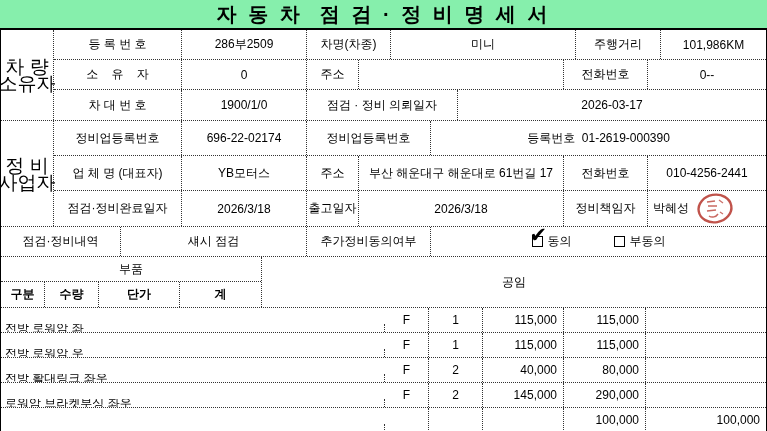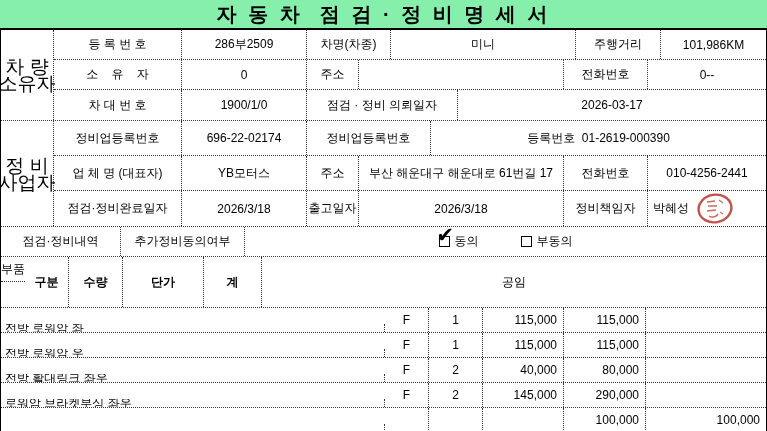--- a/index.html
+++ b/index.html
@@ -32,21 +32,21 @@
     border-right:1px dotted #333; display:flex; align-items:center; justify-content:center;
     font-size:12px; white-space:pre; overflow:hidden;
   }
   .c:last-child { border-right:none; flex:1; }
   .left  { justify-content:flex-start; padding-left:4px;margin-top:16px; }
   .right { justify-content:flex-end; padding-right:6px; }
   .secA .row { height:30px; }
   .secB .row { height:35px; }
   .rowC { height:30px; border-bottom:1px dotted #333; }
   .hdr1 { height:51px; border-bottom:1px dotted #333; display:flex; }
-  .mid  { width:261px; display:flex; flex-direction:row; border-right:1px dotted #333; }
+  .mid  { width:261px; display:flex; flex-direction:column; border-right:1px dotted #333; }
   .mid .top { height:25px; border-bottom:1px dotted #333; display:flex; align-items:center; justify-content:center; font-size:12px; }
   .mid .sub { flex:1; display:flex;font-weight:bold; }
   .item { height:25px; border-bottom:1px dotted #333; display:flex; }
   
   .w128{width:128px}.w125{width:125px}.w84{width:84px}.w185{width:185px}.w85{width:85px}
   .w52{width:52px}.w205{width:205px}.w151{width:151px}.w124{width:124px}
   .w120{width:120px}.w186{width:186px}
   .w384{width:384px}.w44{width:44px}.w54{width:54px}.w81{width:81px}.w82{width:82px}
   .h51{height:51px}
   
@@ -133,20 +133,21 @@
               <path d="M11 10 l8 -1 M12 14 l9 0 M11 19 l9 -1 M13 24 c3 2 7 1 9 -2" fill="none" stroke="#b5352c" stroke-width="1.5" opacity="0.75"></path>
               <path d="M23 8 l4 3 M24 20 l3 2" fill="none" stroke="#b5352c" stroke-width="1.3" opacity="0.7"></path>
             </svg>
           </div>
         </div>
       </div>
     </div>
 
     <div class="row rowC">
       <div class="c w120">점검·정비내역</div>
+      <div class="c w186">섀시 점검</div>
       <div class="c w124">추가정비동의여부</div>
       <div class="c consent">
         <span class="agree">
           <span class="box"><span class="check">✔</span></span>
           <span>동의</span>
         </span>
         <span class="disagree">
           <span class="box"></span>
           <span>부동의</span>
         </span>

